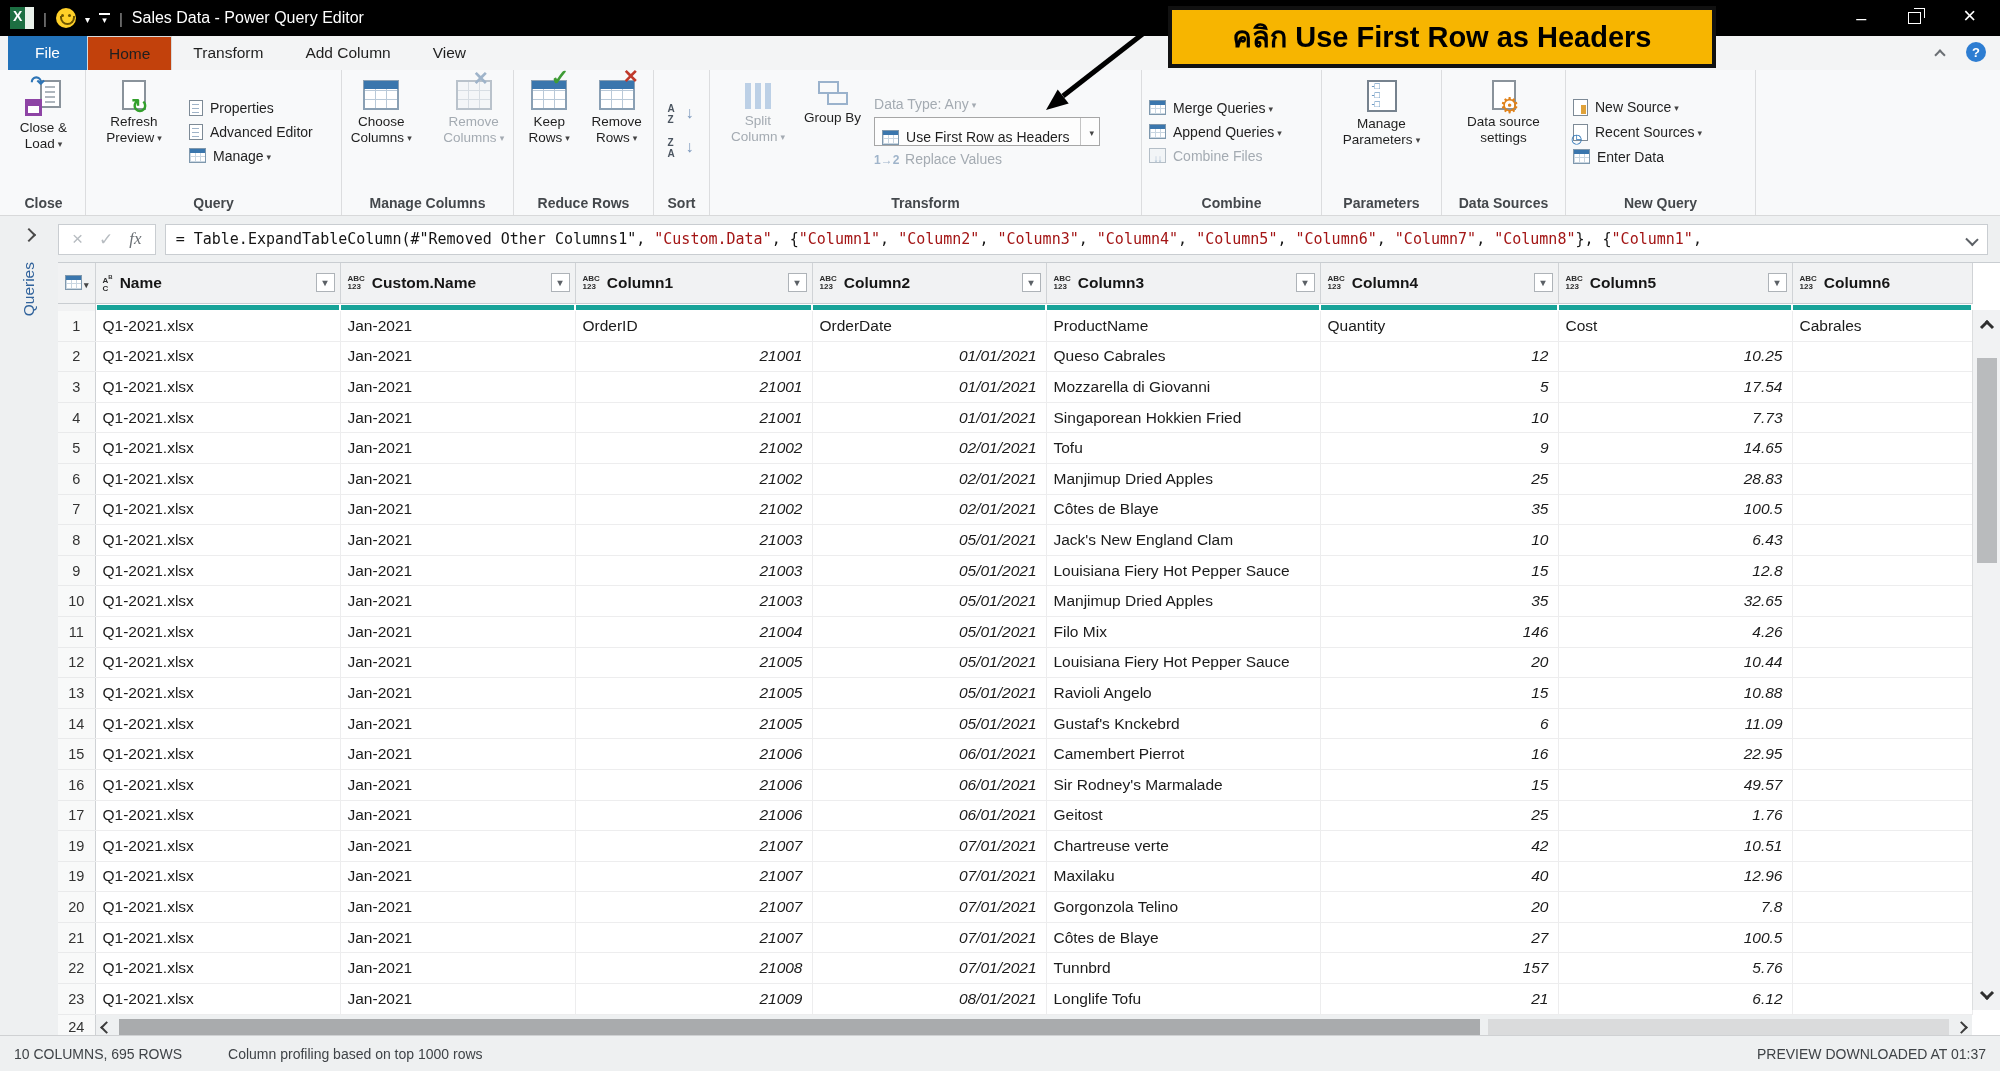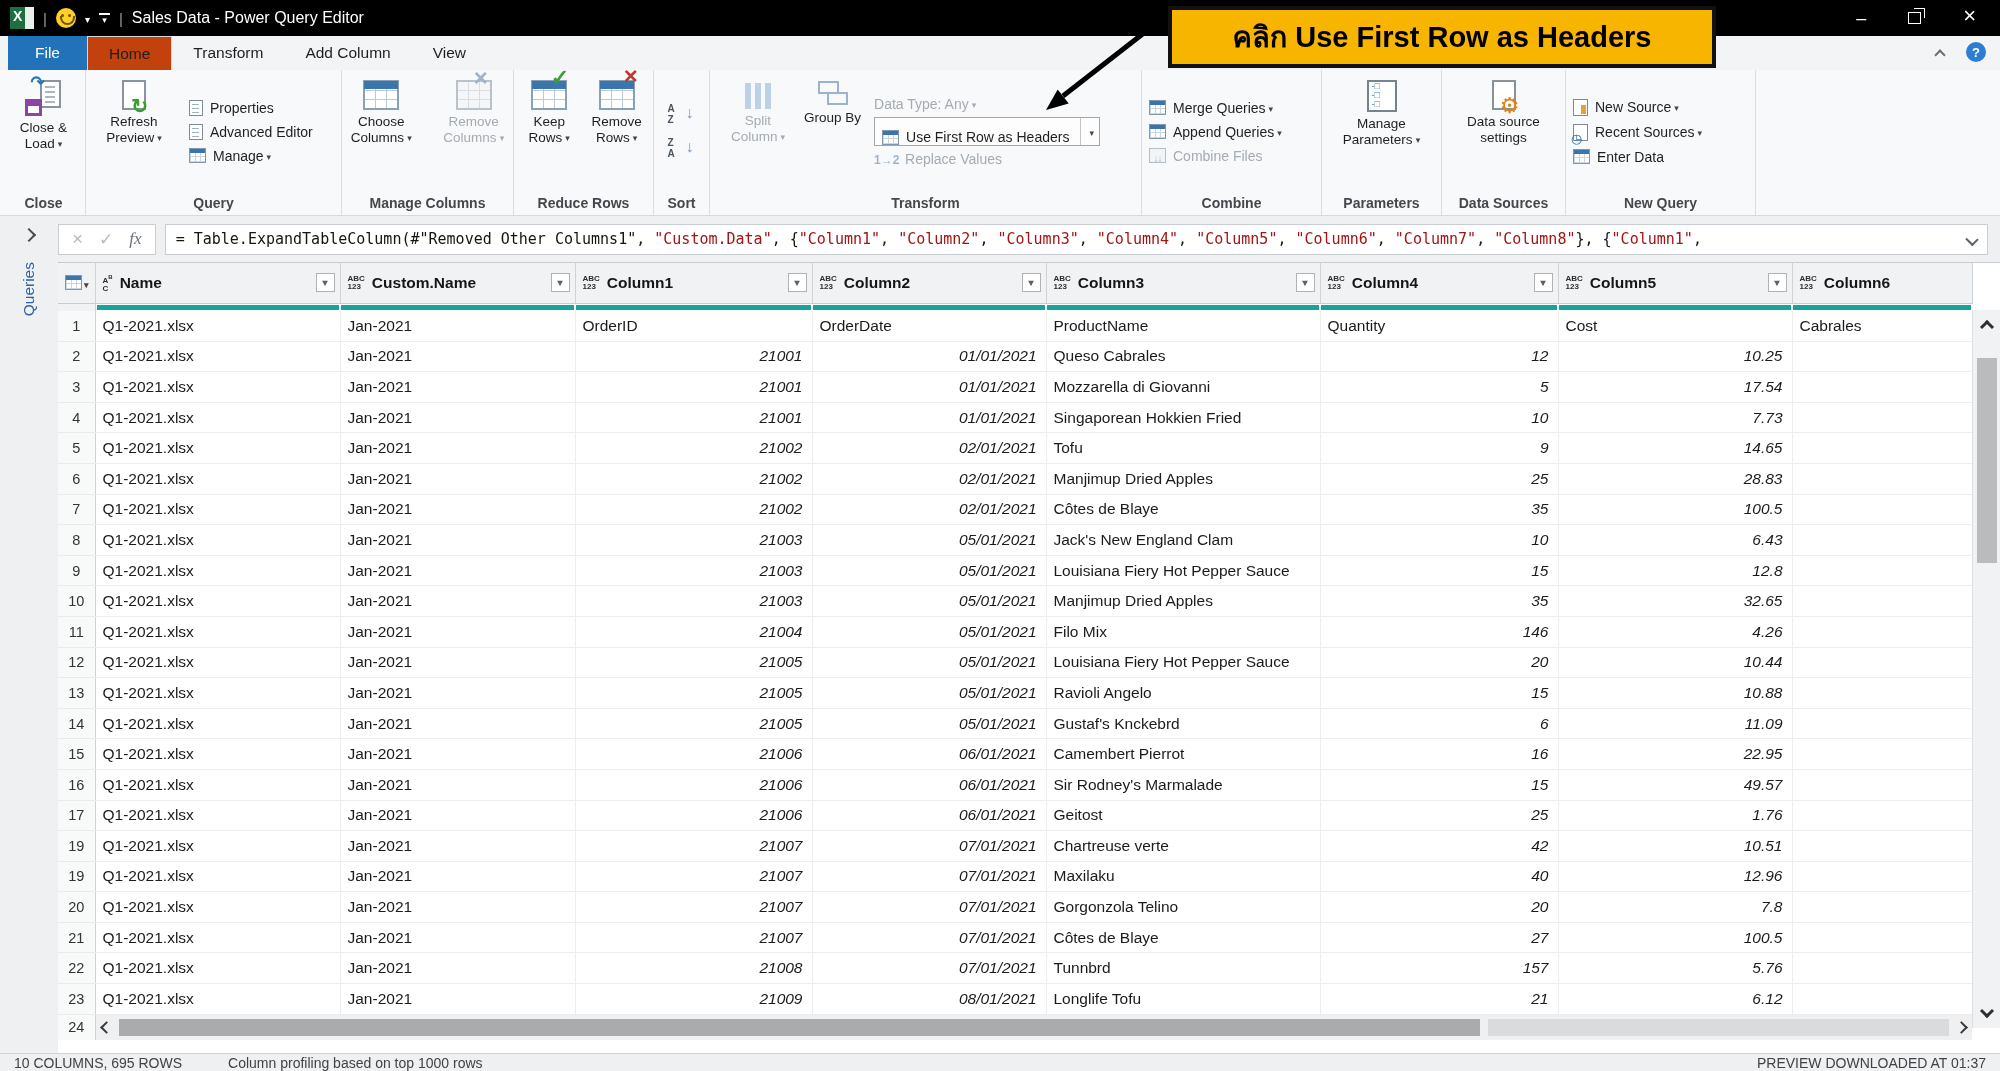--- a/index.html
+++ b/index.html
@@ -146,21 +146,21 @@
   .hchev { border-color:#3a3a3a; border-width:2.6px; width:9px; height:9px; flex:0 0 auto; }
   .hthumb { width:73%; height:17px; background:#a9abad; }
   .htrack { flex:1; height:17px; background:#dadbdc; }
   .vscroll { position:absolute; top:47px; right:0; width:28px; bottom:25px; background:#f1f2f3; border-left:1px solid #dcdedf; display:flex; flex-direction:column; align-items:center; }
   .vscroll .chev { border-color:#2f2f2f; border-width:3px; width:10px; height:10px; }
   .vchev-up { margin-top:12px; }
   .vthumb { width:20px; height:205px; background:#b9bbbd; margin-top:26px; }
   .vchev-down { position:absolute; bottom:12px; }
 
   
-  .statusbar { height:18px; background:#eef0f1; border-top:1px solid #cfd1d3; display:flex; align-items:center; padding:0 14px; font-size:14px; color:#3f4347; flex:0 0 auto; }
+  .statusbar { height:36px; background:#eef0f1; border-top:1px solid #cfd1d3; display:flex; align-items:center; padding:0 14px; font-size:14px; color:#3f4347; flex:0 0 auto; }
   .sb-left { display:flex; gap:46px; }
   .sb-right { margin-left:auto; }
 
   
   .callout { position:absolute; left:1168px; top:6px; width:548px; height:62px; background:#f7b500; border:4px solid #111; display:flex; align-items:center; justify-content:center; font-size:29px; font-weight:bold; color:#000; z-index:60; }
   .arrow-svg { position:absolute; left:0; top:0; z-index:55; pointer-events:none; }
 </style>
 </head>
 <body>
 

